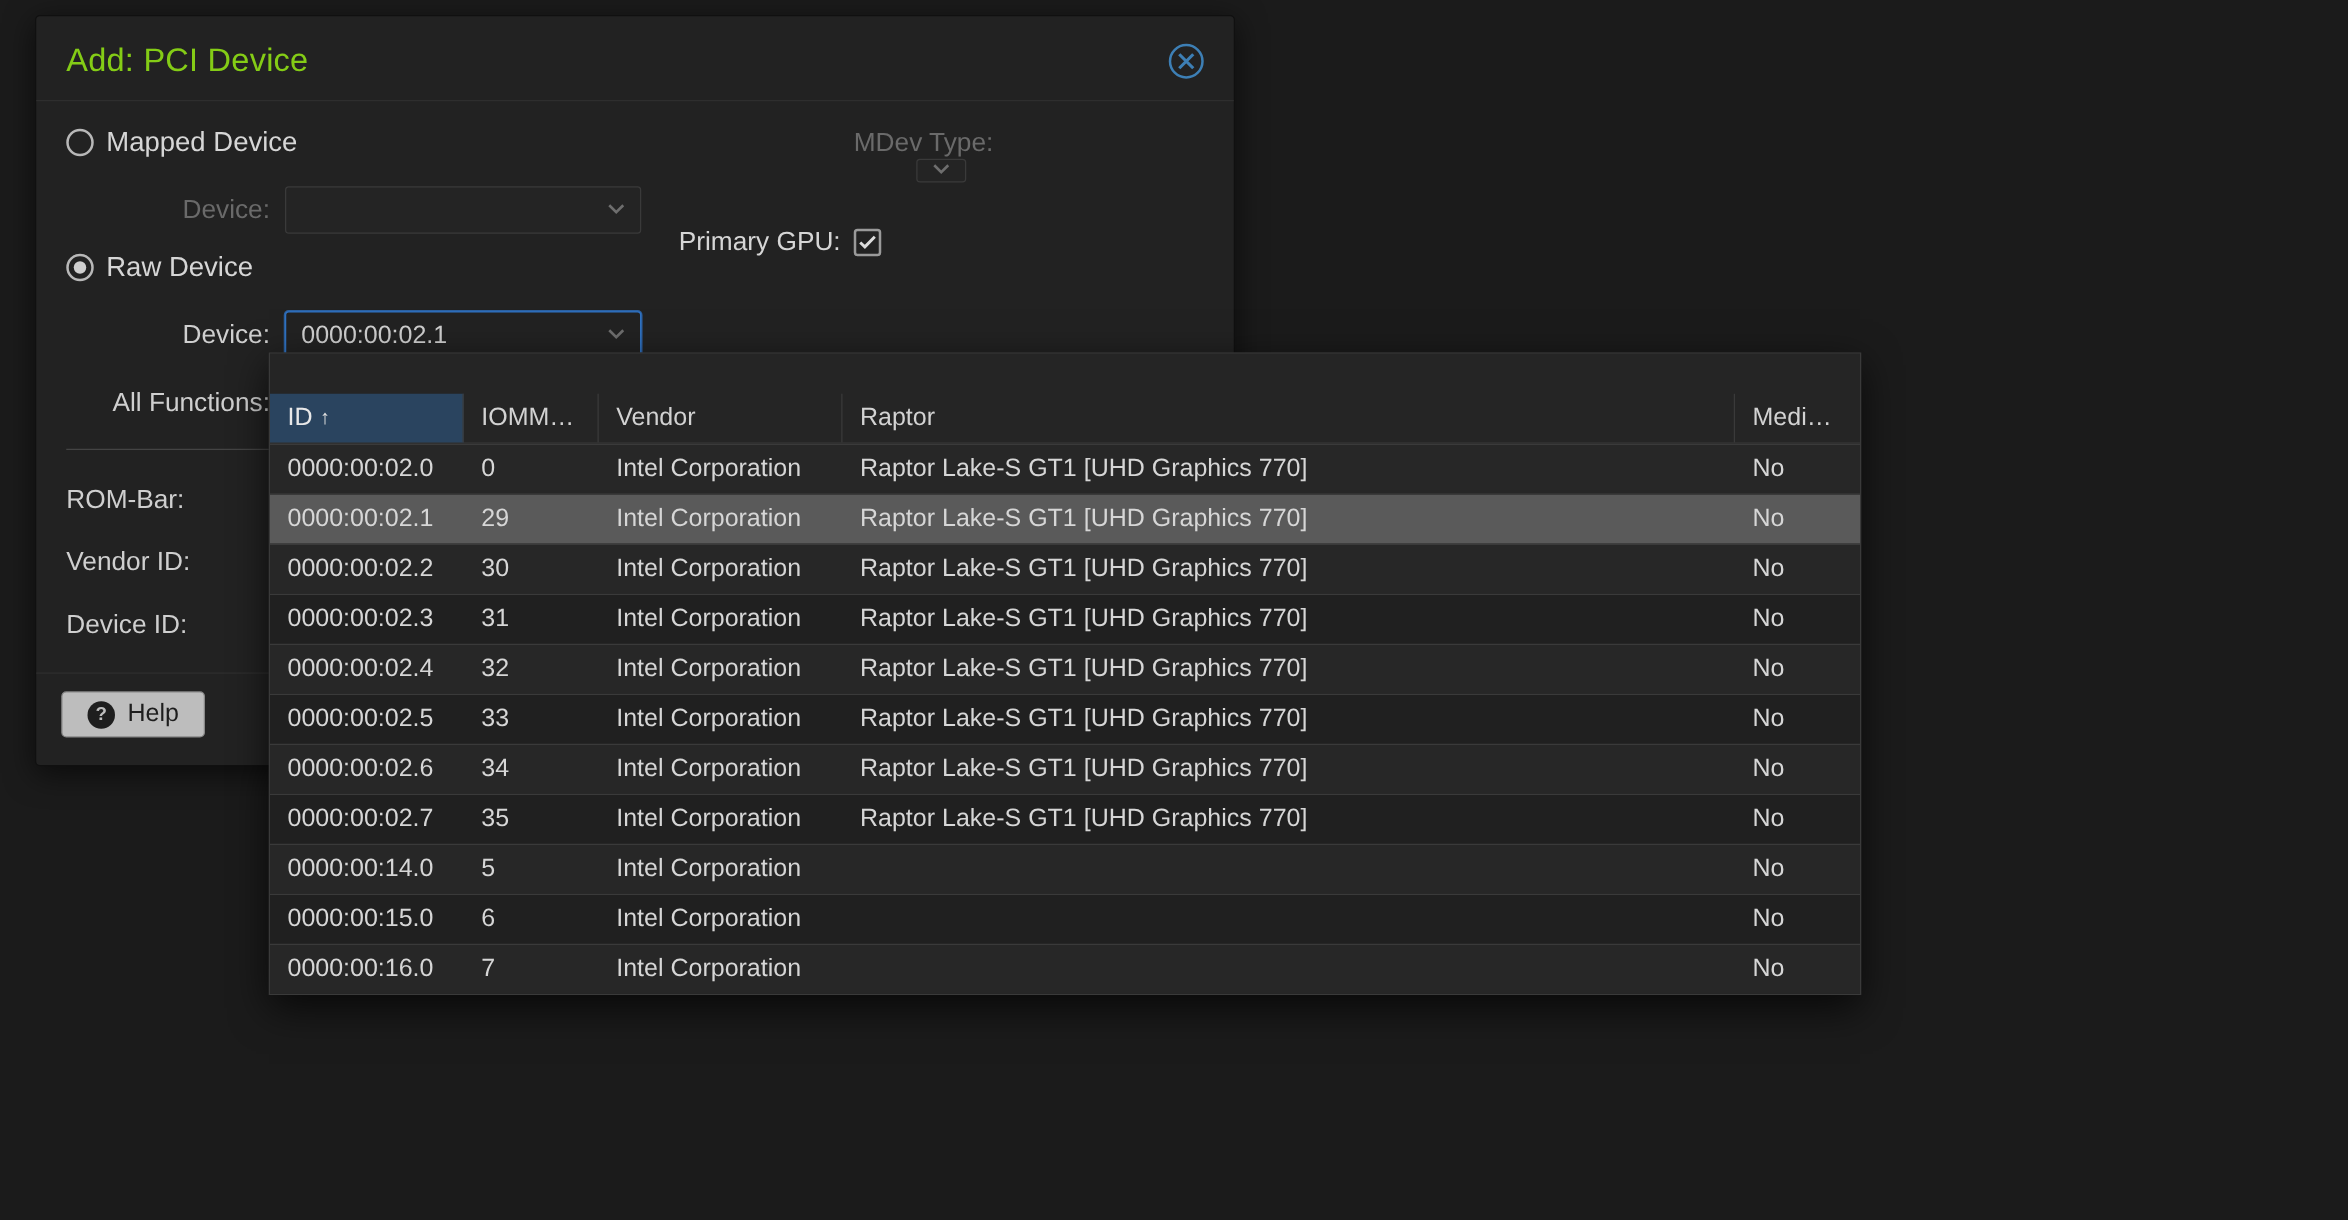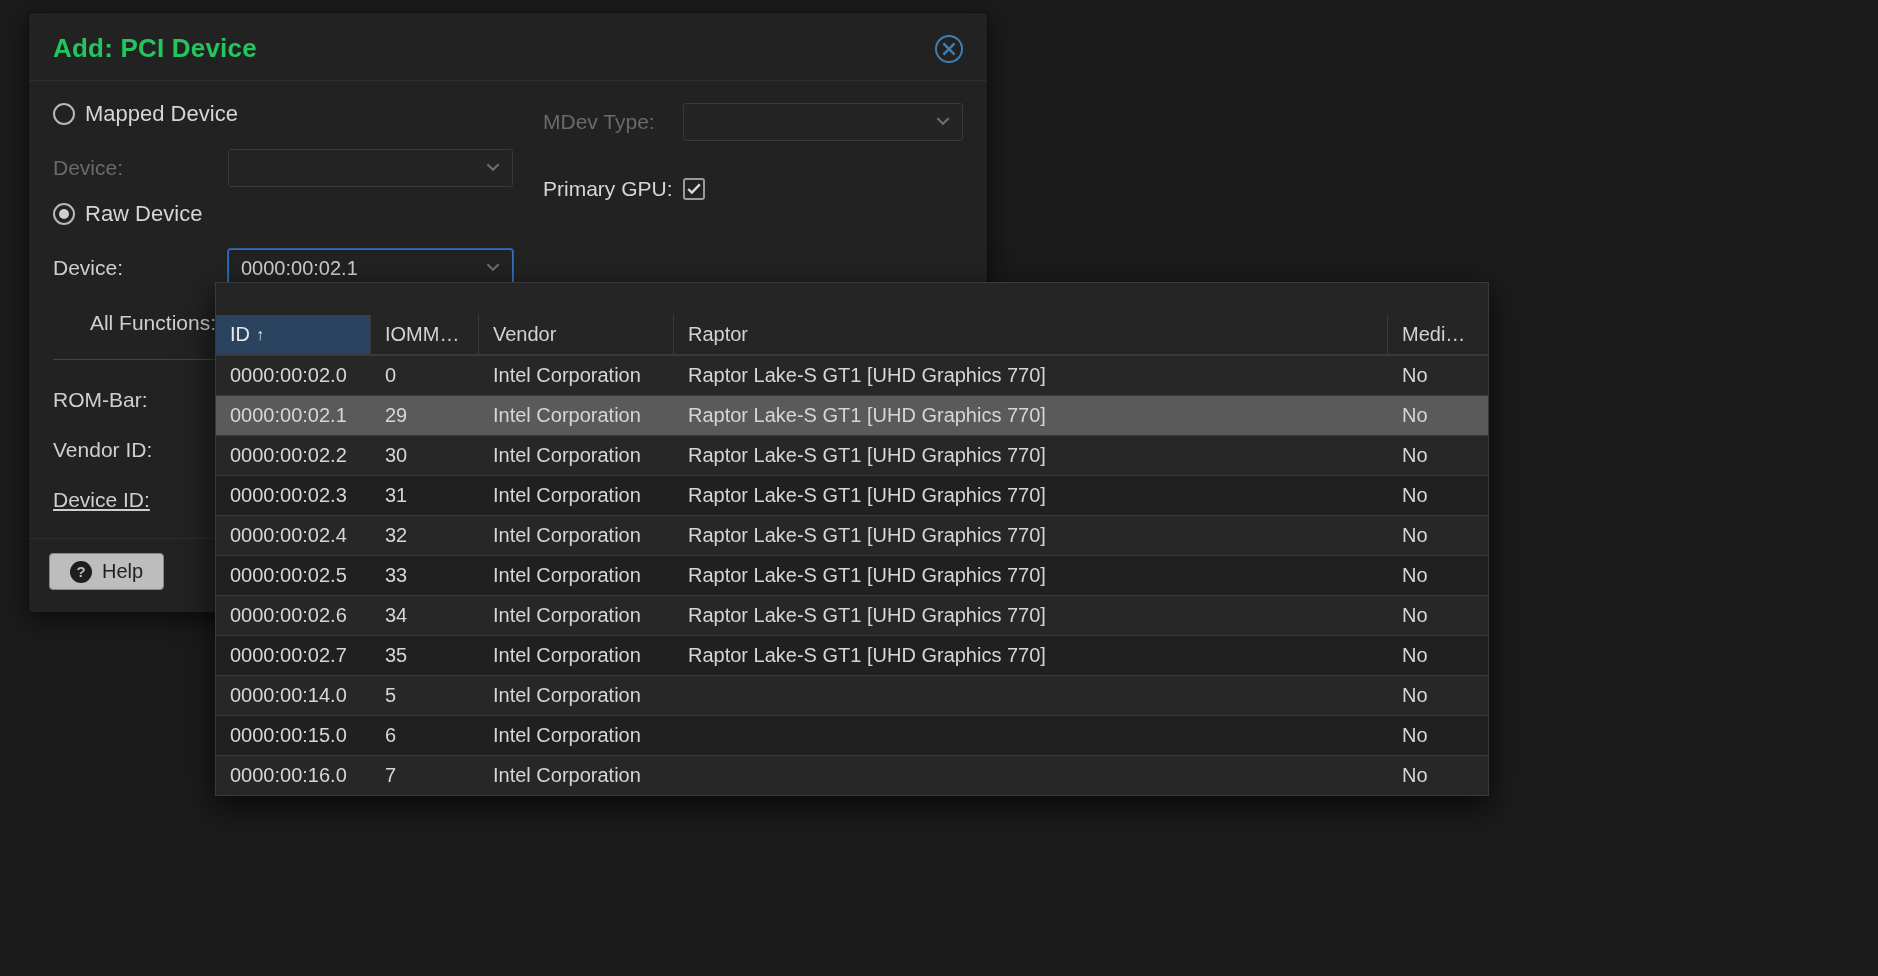--- a/index.html
+++ b/index.html
@@ -25,23 +25,23 @@
     border-radius: 4px;
     box-shadow: 0 6px 24px rgba(0,0,0,0.6);
   }
   .dialog-header {
     display: flex;
     align-items: center;
     justify-content: space-between;
     padding: 20px 24px 16px 24px;
   }
   .dialog-title {
-    color: #22c55e;
+    color: #84cc16;
     font-size: 26px;
-    font-weight: 700;
+    font-weight: 400;
     letter-spacing: 0.2px;
   }
   .close-btn {
     width: 28px; height: 28px;
     border-radius: 50%;
     border: 2px solid #3d7fb5;
     display: flex; align-items: center; justify-content: center;
     color: #3d7fb5;
     cursor: pointer;
   }
@@ -76,20 +76,21 @@
     background: #cfcfcf;
   }
   .radio-label { font-size: 22px; color: #d6d6d6; }
 
   .field-row {
     display: flex; align-items: center;
     margin: 8px 0 14px 0;
   }
   .field-row .lbl {
     width: 175px;
+    text-align: right;
     padding-right: 12px;
     font-size: 21px;
     color: #cfcfcf;
   }
   .field-row.disabled .lbl { color: #6a6a6a; }
   .trigger {
     flex: 1;
     height: 38px;
     background: #2a2a2a;
     border: 1px solid #3a3a3a;
@@ -282,26 +283,26 @@
 
         <hr class="hr">
 
         <div class="simple-row">
           <div class="lbl" style="text-align:center; width:auto;">ROM-Bar:</div>
         </div>
         <div class="simple-row">
           <div class="lbl" style="text-align:left; width:auto;">Vendor ID:</div>
         </div>
         <div class="simple-row">
-          <div class="lbl" style="text-align:left; width:auto;text-decoration:underline;">Device ID:</div>
+          <div class="lbl" style="text-align:left; width:auto;">Device ID:</div>
         </div>
       </div>
 
       <div class="col">
-        <div class="checkbox-row" style="margin-top:2px;">
+        <div class="checkbox-row" style="margin-top:2px;flex-direction:column;">
           <div class="lbl" style="color:#6a6a6a;">MDev Type:</div>
           <div class="trigger disabled placeholder" style="flex:1;">
             <span></span>
             <span class="chev chev-icon">
               <svg viewBox="0 0 10 6">
                   <path d="M1 1 L5 5 L9 1" stroke="currentColor" stroke-width="1.5" fill="none"></path>
                 </svg>
             </span>
           </div>
         </div>

